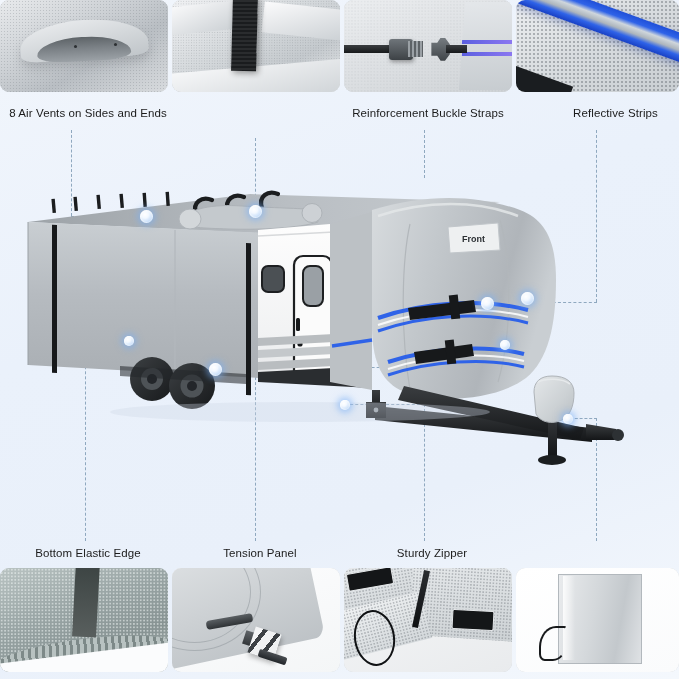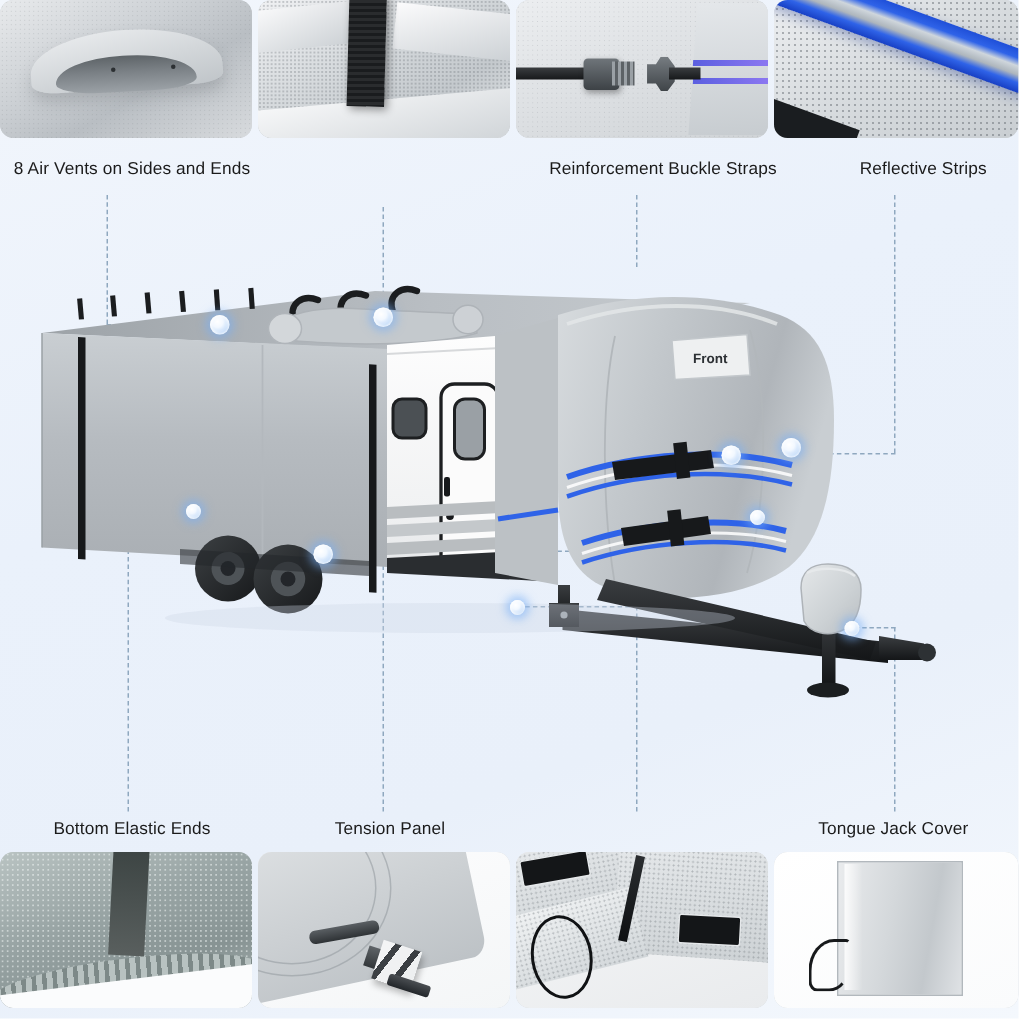--- a/index.html
+++ b/index.html
@@ -190,26 +190,26 @@
 
   <div class="tile" style="left:516px;top:0px;width:163px;height:92px;">
     <div class="inner refl-bg">
       <div class="refl-fabric"></div>
       <div class="refl-strip"></div>
       <div class="refl-dark"></div>
     </div>
   </div>
 
   <div class="caption" style="left:0px;top:106px;width:176px;">8 Air Vents on Sides and Ends</div>
-  <div class="caption" style="left:354px;top:106px;width:176px;">Reinforcement Buckle Straps</div>
+  <div class="caption" style="left:340px;top:106px;width:176px;">Reinforcement Buckle Straps</div>
   <div class="caption" style="left:532px;top:106px;width:167px;">Reflective Strips</div>
 
-  <div class="caption" style="left:0px;top:546px;width:176px;">Bottom Elastic Ends</div>
+  <div class="caption" style="left:0px;top:546px;width:176px;">Bottom Elastic Edge</div>
   <div class="caption" style="left:172px;top:546px;width:176px;">Tension Panel</div>
-  <div class="caption" style="left:512px;top:546px;width:167px;">Tongue Jack Cover</div>
+  <div class="caption" style="left:344px;top:546px;width:176px;">Sturdy Zipper</div>
 
   <div class="tile" style="left:0px;top:568px;width:168px;height:104px;">
     <div class="inner elas-bg">
       <div class="elas-fabric"></div>
       <div class="elas-dark"></div>
       <div class="elas-ruffle"></div>
       <div class="elas-white"></div>
     </div>
   </div>
 

